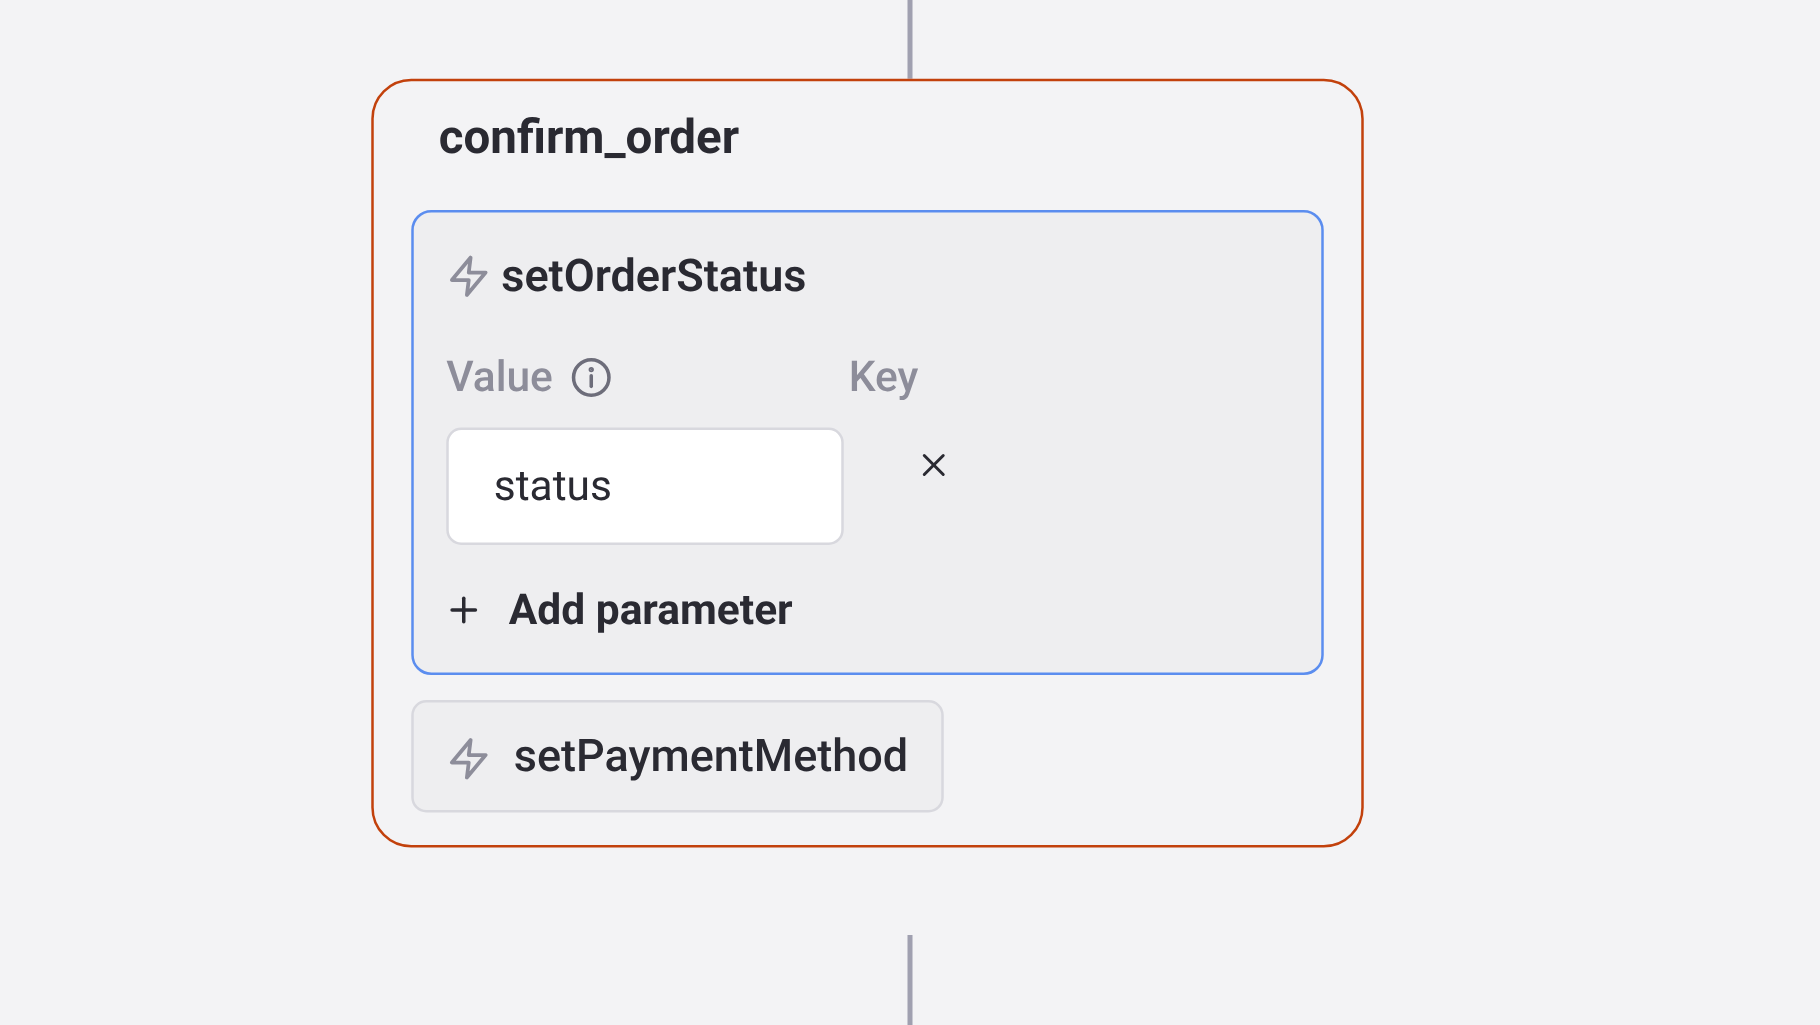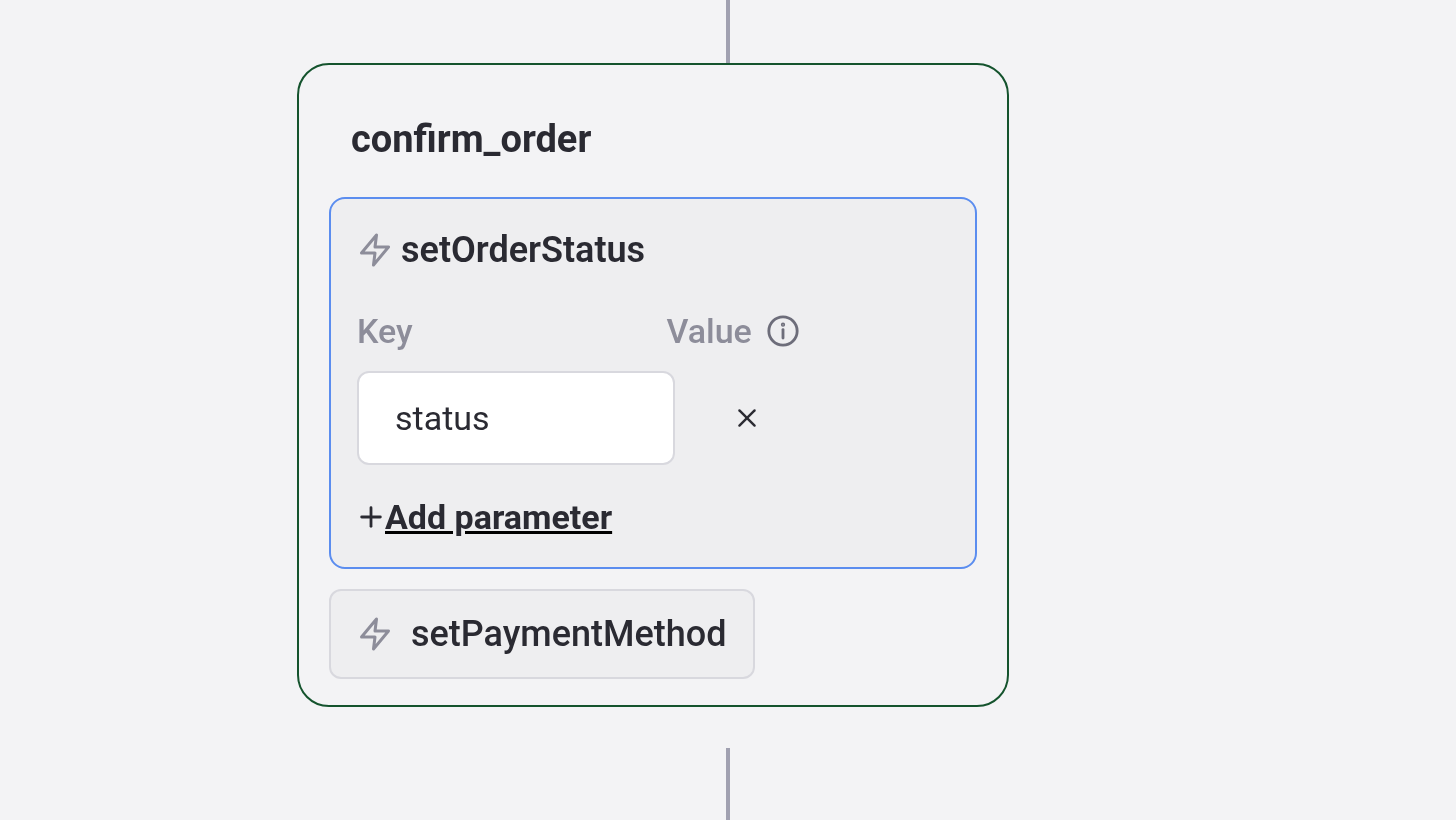--- a/index.html
+++ b/index.html
@@ -34,25 +34,25 @@
       width: 4px;
       height: 72px;
       background: #a0a0b0;
       transform: translateX(-2px);
     }
 
     .node-card {
       position: absolute;
       left: 297px;
       top: 63px;
-      width: 712px;
+      width: 794px;
       background: #f3f3f5;
-      border: 2px solid #14532d;
+      border: 2px solid #c2410c;
       border-radius: 32px;
-      padding: 52px 30px 26px 30px;
+      padding: 23px 30px 26px 30px;
     }
 
     .node-title {
       font-size: 38px;
       font-weight: 700;
       color: #2a2a32;
       margin-left: 22px;
       margin-bottom: 36px;
     }
 
@@ -95,21 +95,21 @@
     .col-key {
       width: 318px;
     }
 
     .col-value {
       width: 306px;
     }
 
     .param-row {
       display: flex;
-      align-items: center;
+      align-items: flex-start;
       gap: 32px;
       margin-bottom: 32px;
     }
 
     .param-input {
       height: 94px;
       border: 2px solid #d8d8de;
       border-radius: 12px;
       background: #ffffff;
       font-size: 34px;
@@ -134,37 +134,37 @@
       align-items: center;
       justify-content: center;
       cursor: pointer;
       margin-left: 10px;
       color: #2a2a32;
     }
 
     .add-param-row {
       display: flex;
       align-items: center;
+      gap: 22px;
       cursor: pointer;
-      text-decoration: underline;
     }
 
     .add-param-label {
       font-size: 34px;
       font-weight: 700;
       color: #2a2a32;
     }
 
     .action-card-collapsed {
       border: 2px solid #d8d8de;
       border-radius: 12px;
       background: #eeeef0;
       padding: 22px 26px;
       display: inline-flex;
-      align-items: center;
+      align-items: flex-end;
       gap: 18px;
       cursor: pointer;
     }
 
     .action-name-collapsed {
       font-size: 36px;
       font-weight: 500;
       color: #2a2a32;
     }
 
@@ -184,33 +184,33 @@
     <div class="action-header">
       <span>
         <svg width="36" height="38" viewBox="0 0 24 24" fill="none" stroke="#8d8d9a" stroke-width="2" stroke-linecap="round" stroke-linejoin="round">
           <polygon points="13 2 3 14 12 14 11 22 21 10 12 10 13 2"></polygon>
         </svg>
       </span>
       <span class="action-name">setOrderStatus</span>
     </div>
 
     <div class="columns-header">
-      <div class="col-label col-key">
-        <span>Key</span>
-      </div>
       <div class="col-label col-value">
         <span>Value</span>
         <span>
           <svg width="34" height="34" viewBox="0 0 24 24" fill="none" stroke="#6d6d7a" stroke-width="2" stroke-linecap="round" stroke-linejoin="round">
             <circle cx="12" cy="12" r="10"></circle>
             <line x1="12" y1="11" x2="12" y2="17"></line>
             <circle cx="12" cy="7.5" r="0.5" fill="#6d6d7a"></circle>
           </svg>
         </span>
       </div>
+      <div class="col-label col-key">
+        <span>Key</span>
+      </div>
     </div>
 
     <div class="param-row">
       <input class="param-input param-key-input" type="text" value="status" style="">
       <div class="remove-btn">
         <span>
           <svg width="26" height="26" viewBox="0 0 24 24" fill="none" stroke="#2a2a32" stroke-width="2.2" stroke-linecap="round">
             <line x1="5" y1="5" x2="19" y2="19"></line>
             <line x1="19" y1="5" x2="5" y2="19"></line>
           </svg>

